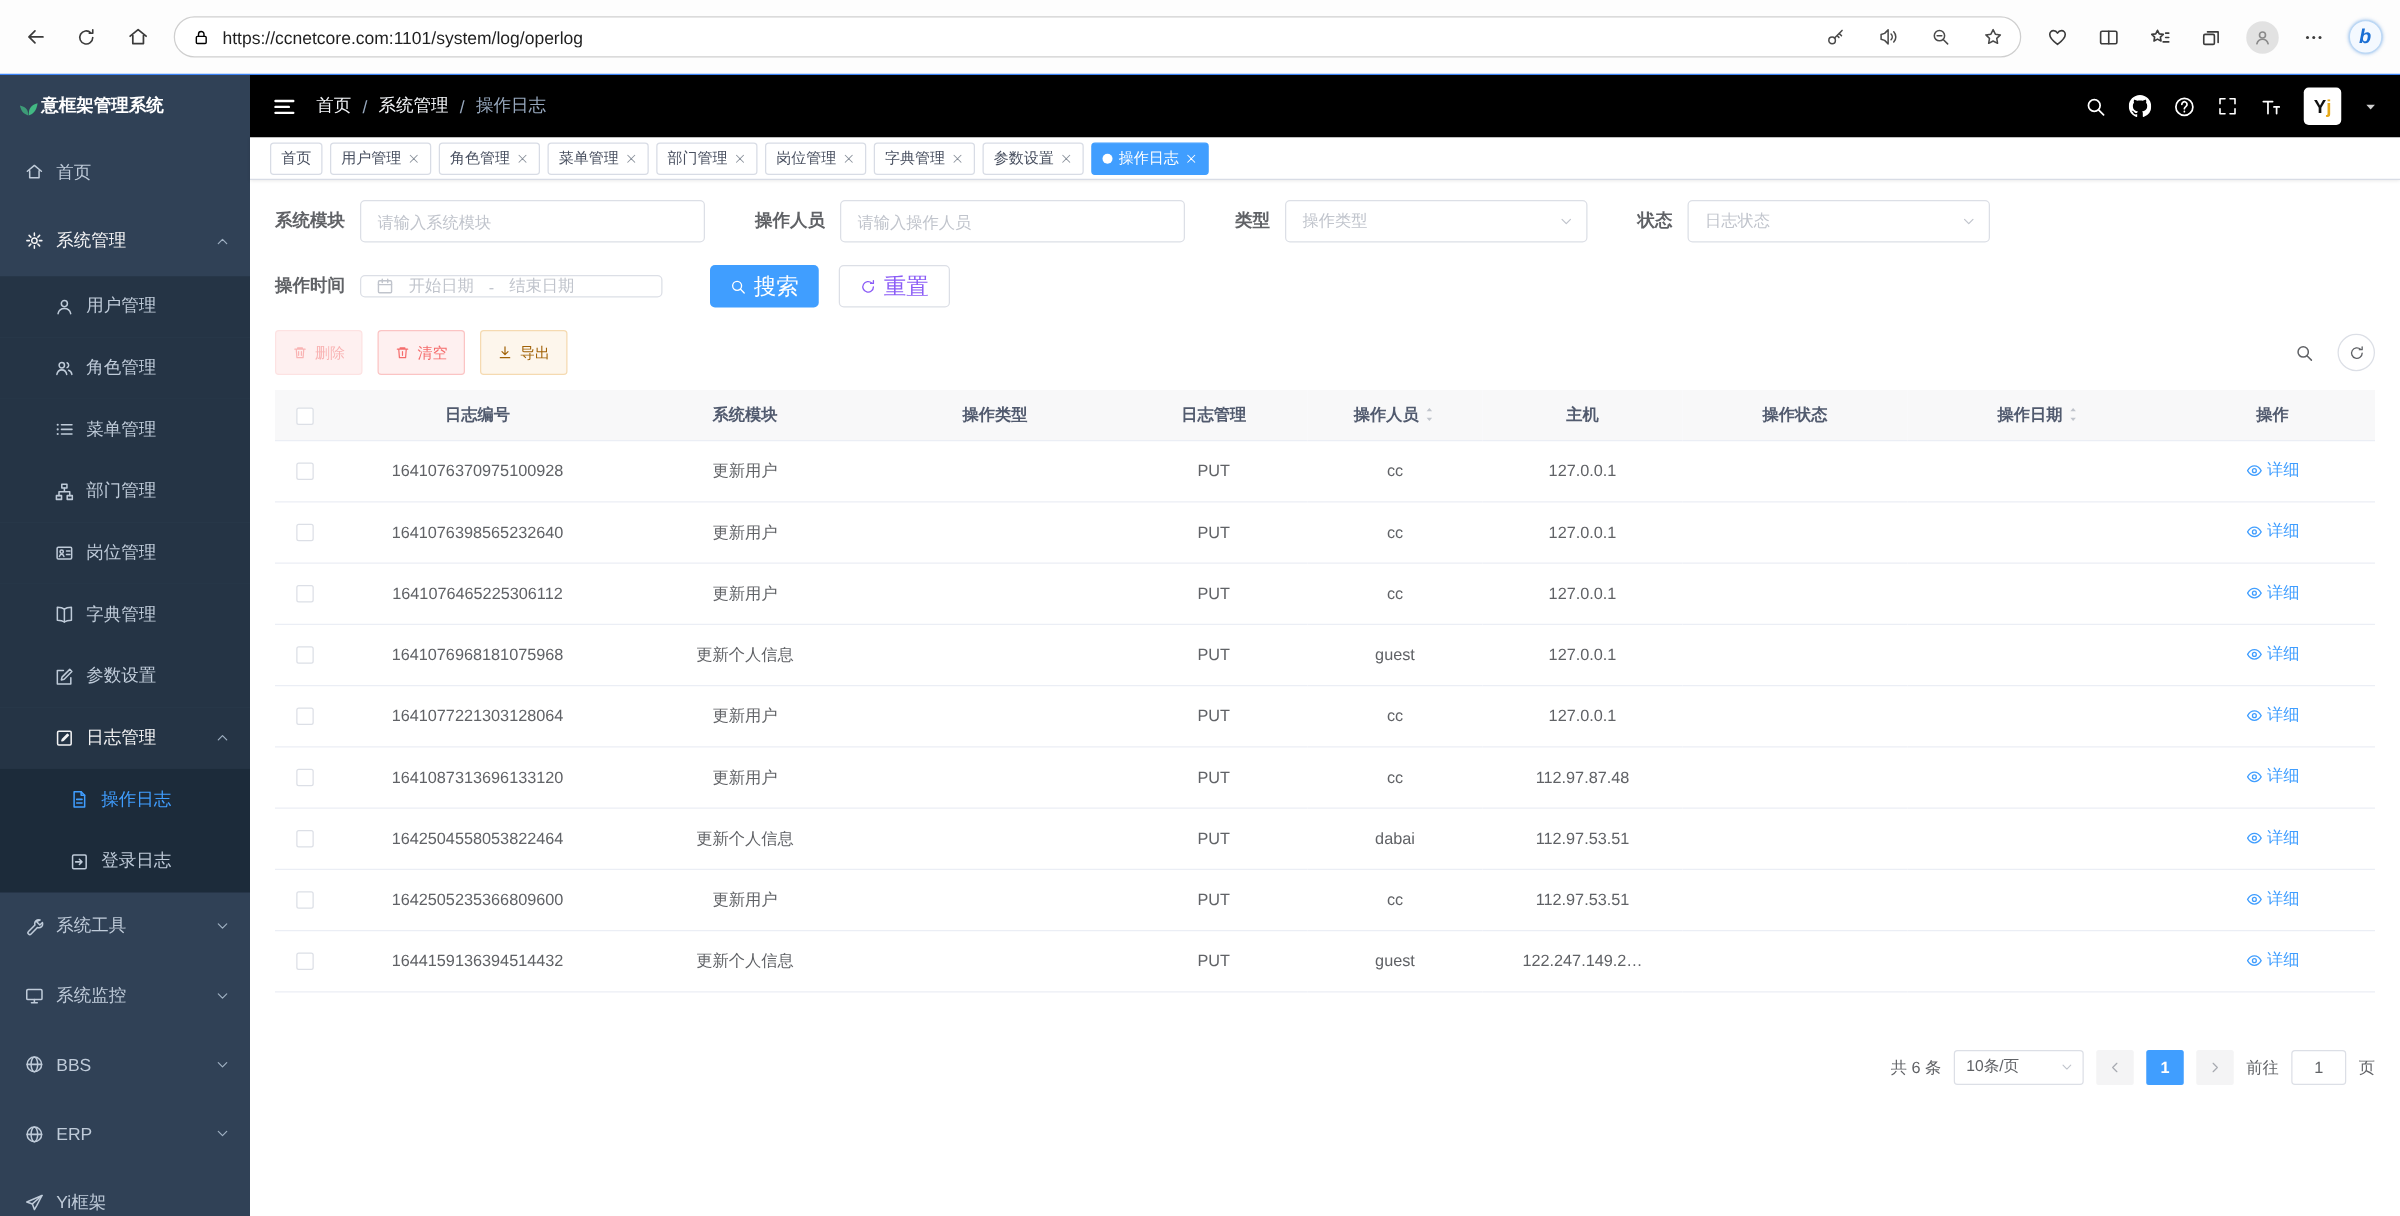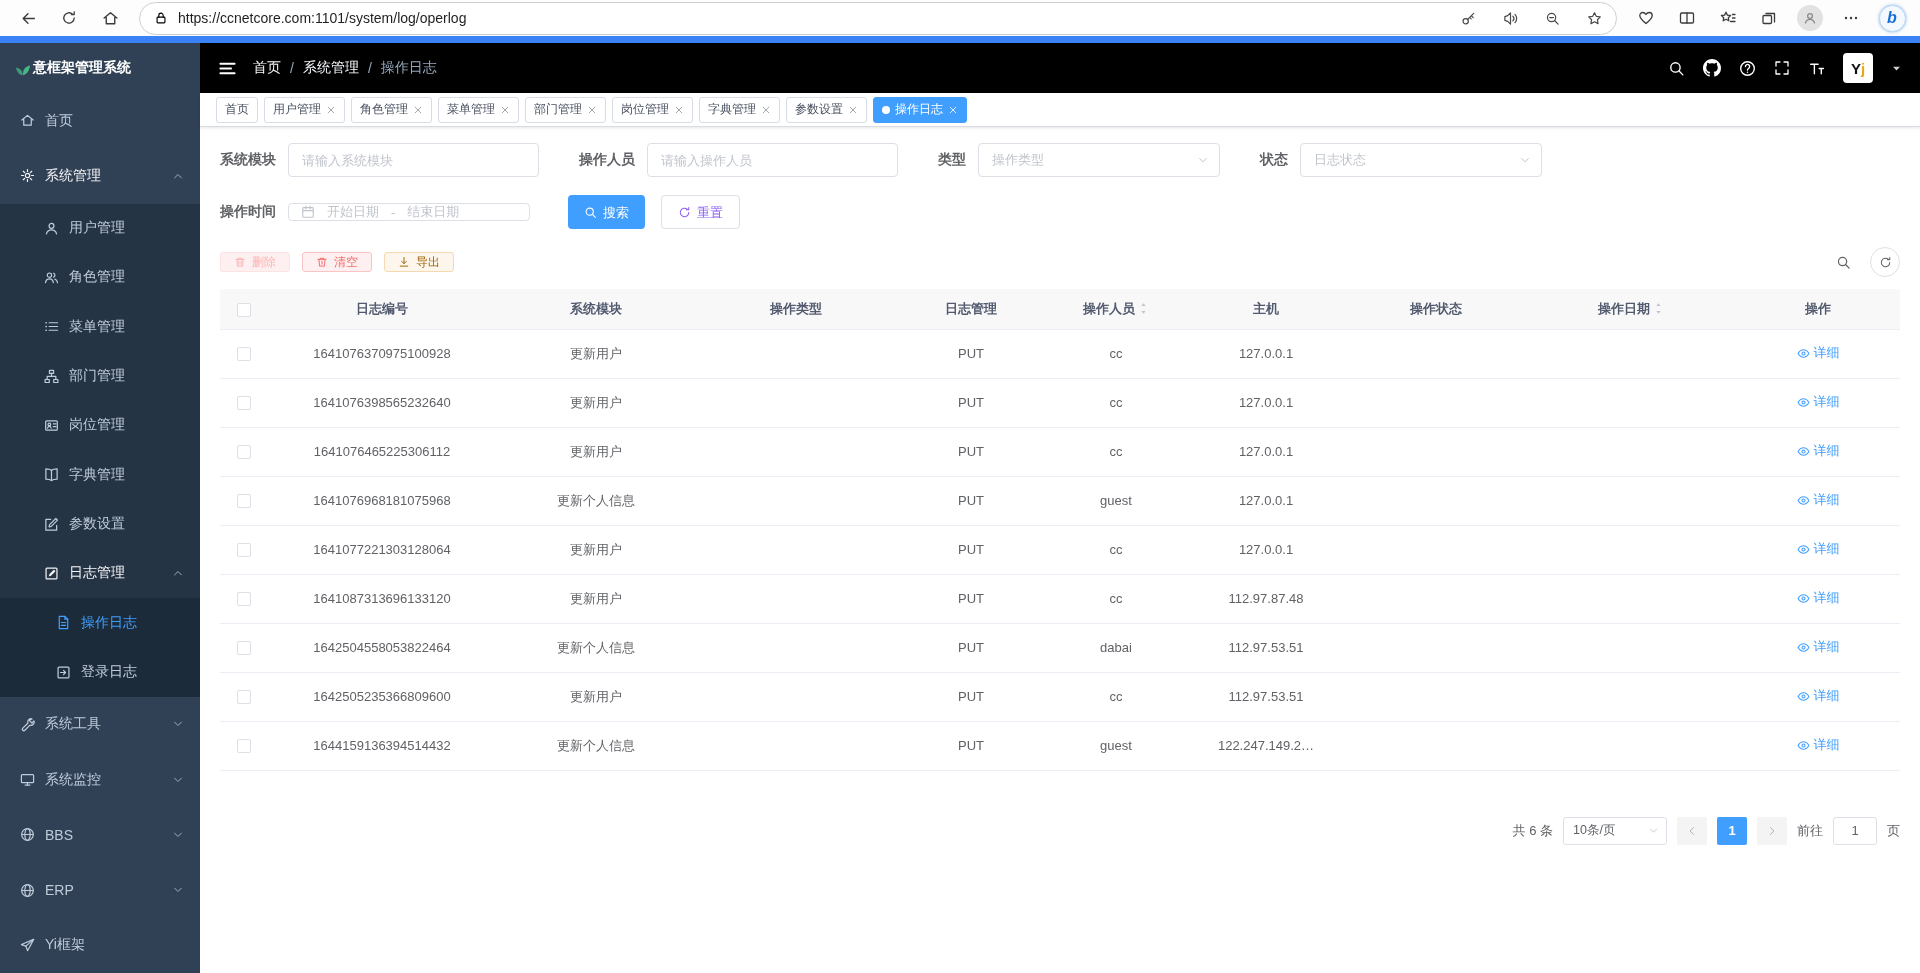--- a/index.html
+++ b/index.html
@@ -5,21 +5,21 @@
   * { margin:0; padding:0; box-sizing:border-box; }
   html,body { width:1920px; height:973px; overflow:hidden; background:#fff;
     font-family:"Liberation Sans","DejaVu Sans",sans-serif; }
   button { font-family:inherit; border:none; background:none; cursor:pointer; }
   input { font-family:inherit; outline:none; }
 
   svg.i { fill:none; stroke:currentColor; stroke-width:1.3; stroke-linecap:round; stroke-linejoin:round; flex-shrink:0; }
   svg.if { fill:currentColor; stroke:none; flex-shrink:0; }
 
   
-  .browser-bar { height:43px; background:#fdfdfd; border-bottom:7px solid #3b82f6;
+  .browser-bar { height:60px; background:#fdfdfd; border-bottom:1px solid #3b82f6;
     display:flex; align-items:center; padding:0 10px; gap:5px; }
   .b-btn { width:36px; height:34px; border-radius:6px; display:flex; align-items:center; justify-content:center; color:#3b3b3b; }
   .url-pill { flex:1; height:33px; margin:0 6px; background:#fff; border:1px solid #cfcfcf; border-radius:17px;
     display:flex; align-items:center; padding:0 6px 0 14px; gap:10px; min-width:0; }
   .url-text { flex:1; font-size:14px; color:#1f1f1f; white-space:nowrap; overflow:hidden; }
   .pill-btn { width:32px; height:28px; border-radius:6px; display:flex; align-items:center; justify-content:center; color:#4a4a4a; }
   .avatar-btn { width:36px; height:34px; display:flex; align-items:center; justify-content:center; }
   .avatar-circle { width:26px; height:26px; border-radius:50%; background:#e2e2e2; color:#8a8a8a;
     display:flex; align-items:center; justify-content:center; }
   .bing-badge { width:27px; height:27px; border-radius:50%; background:#f4f9ff; border:1px solid #bcd8f5;
@@ -67,38 +67,38 @@
   .tag.active { background:#409eff; border-color:#409eff; color:#fff; }
   .tag.active .tag-close { color:#fff; }
   .tag-dot { width:8px; height:8px; border-radius:50%; background:#fff; }
 
   
   .content { flex:1; padding:16px 20px 0; min-width:0; }
 
   .filter-row { display:flex; align-items:center; margin-bottom:18px; }
   .f-group { display:flex; align-items:center; gap:12px; margin-right:40px; }
   .f-label { font-size:14px; font-weight:700; color:#606266; white-space:nowrap; }
-  .f-input { width:251px; height:34px; border:1px solid #dcdfe6; border-radius:4px; padding:0 13px;
+  .f-input { width:276px; height:34px; border:1px solid #dcdfe6; border-radius:4px; padding:0 13px;
     font-size:13px; color:#606266; background:#fff; }
   .f-input::placeholder { color:#c0c4cc; }
   .f-select { width:242px; height:34px; border:1px solid #dcdfe6; border-radius:4px; padding:0 10px 0 13px;
     display:flex; align-items:center; justify-content:space-between; background:#fff; cursor:pointer; }
   .f-select .ph { font-size:13px; color:#c0c4cc; }
   .f-select .caret { color:#c0c4cc; }
   .f-range { width:242px; height:18px; border:1px solid #dcdfe6; border-radius:4px; padding:0 12px;
     display:flex; align-items:center; gap:12px; background:#fff; cursor:pointer; color:#c0c4cc; }
   .f-range .ph { font-size:13px; color:#c0c4cc; }
   .range-sep { color:#c0c4cc; font-size:13px; }
 
-  .btn { display:inline-flex; align-items:center; gap:6px; border-radius:4px; font-size:13px; line-height:1; }
+  .btn { display:inline-flex; align-items:center; gap:6px; border-radius:4px; font-size:18px; line-height:1; }
   .btn-primary { height:34px; padding:0 16px; background:#409eff; color:#fff; margin-left:38px; }
   .btn-default { height:34px; padding:0 16px; background:#fff; border:1px solid #dcdfe6; color:#8b5cf6; margin-left:16px; }
 
   .toolbar { display:flex; align-items:center; margin:2px 0 12px; }
-  .btn-sm { height:20px; padding:0 13px; font-size:12px; border-radius:3px; margin-right:12px; }
+  .btn-sm { height:36px; padding:0 13px; font-size:12px; border-radius:3px; margin-right:12px; }
   .btn-danger { background:#fef0f0; border:1px solid #fbc4c4; color:#f56c6c; }
   .btn-danger.disabled { color:#f9b4b4; border-color:#fde2e2; cursor:not-allowed; }
   .btn-warning { background:#fdf6ec; border:1px solid #f5dab1; color:#a16207; }
   .toolbar-right { margin-left:auto; display:flex; align-items:center; gap:12px; }
   .icon-btn { width:30px; height:30px; border-radius:50%; display:flex; align-items:center; justify-content:center; color:#606266; }
   .icon-btn.ring { border:1px solid #dcdfe6; }
 
   
   table { width:100%; border-collapse:collapse; table-layout:fixed; font-size:13px; color:#606266; }
   thead th { background:#f8f8f9; color:#515a6e; font-weight:700; height:40px; border-bottom:1px solid #ebeef5;

